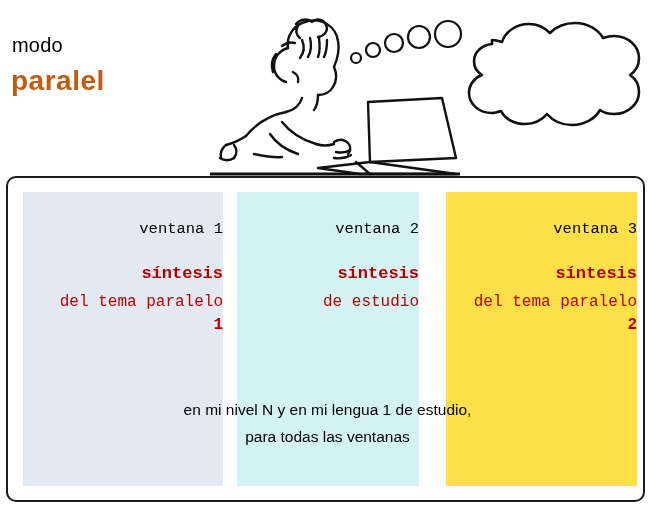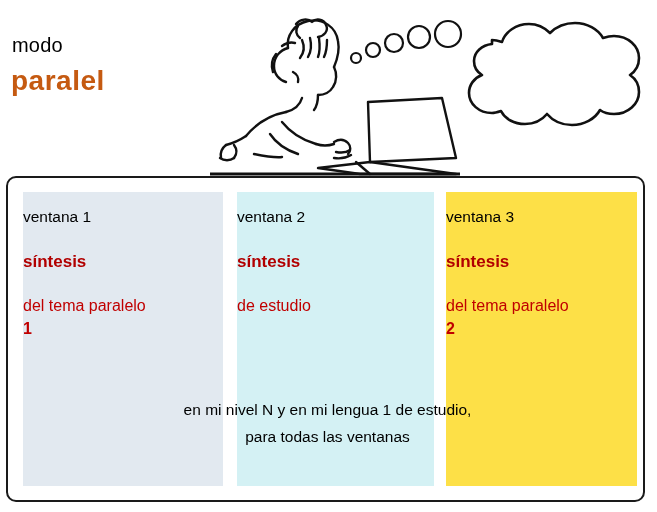--- a/index.html
+++ b/index.html
@@ -85,39 +85,40 @@
   }
 
   
   .column {
     position: absolute;
     top: 14px;
     height: 294px;
     box-sizing: border-box;
   }
   #column-1 { left: 15px;  width: 200px; background: #e2e9f0; }
-  #column-2 { left: 229px; width: 197px; background: #d4f1f4; }
+  #column-2 { left: 229px; width: 182px; background: #d4f1f4; }
   #column-3 { left: 438px; width: 191px; background: #fde047; }
 
   .col-inner {
     position: relative;
-    padding-top: 16px;
-    text-align: left;
+    padding-top: 28px;
+    text-align: right;
+    font-family: Liberation Mono, monospace;
   }
   .ventana-label {
     font-size: 15.5px;
     color: #000000;
     font-weight: 400;
     margin-bottom: 26px;
   }
   .sintesis-label {
     font-size: 17px;
     font-weight: bold;
     color: #b20000;
-    margin-bottom: 22px;
+    margin-bottom: 8px;
   }
   .tema-lines {
     font-size: 16px;
     color: #c00000;
     line-height: 1.45;
   }
   .tema-lines .tl { display: block; }
   .tema-lines .tl.num { font-weight: bold; }
 
   

